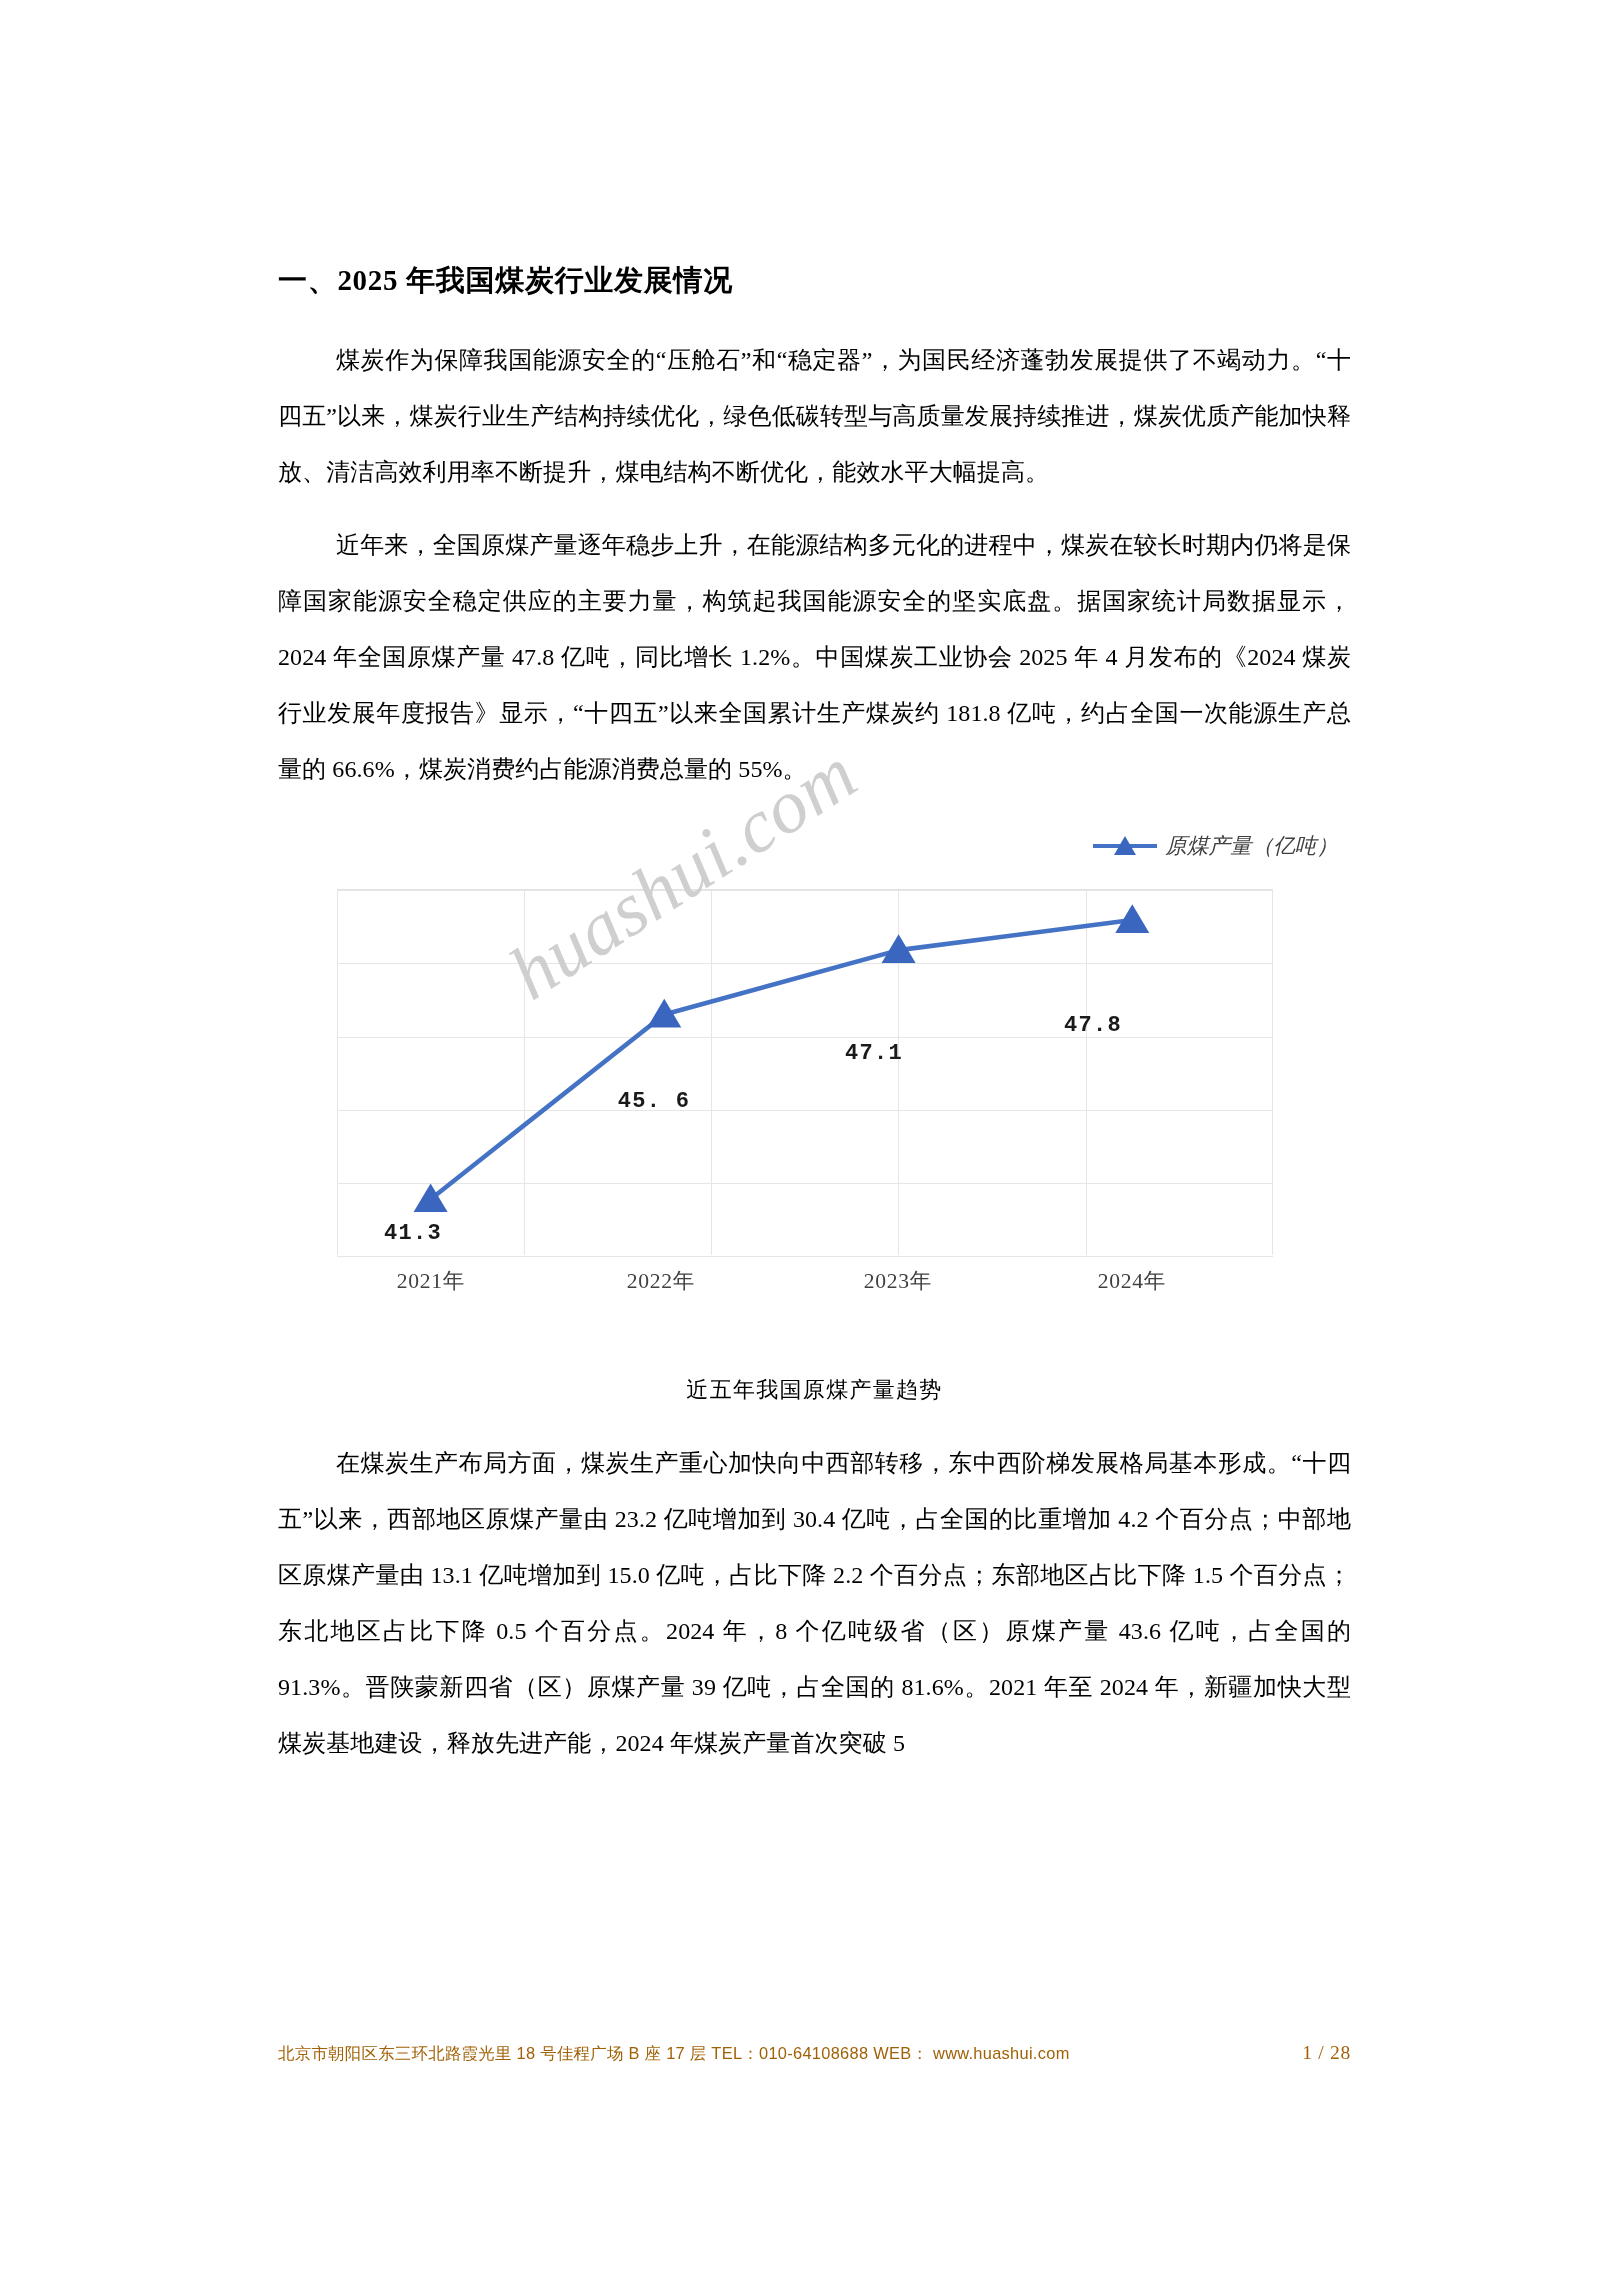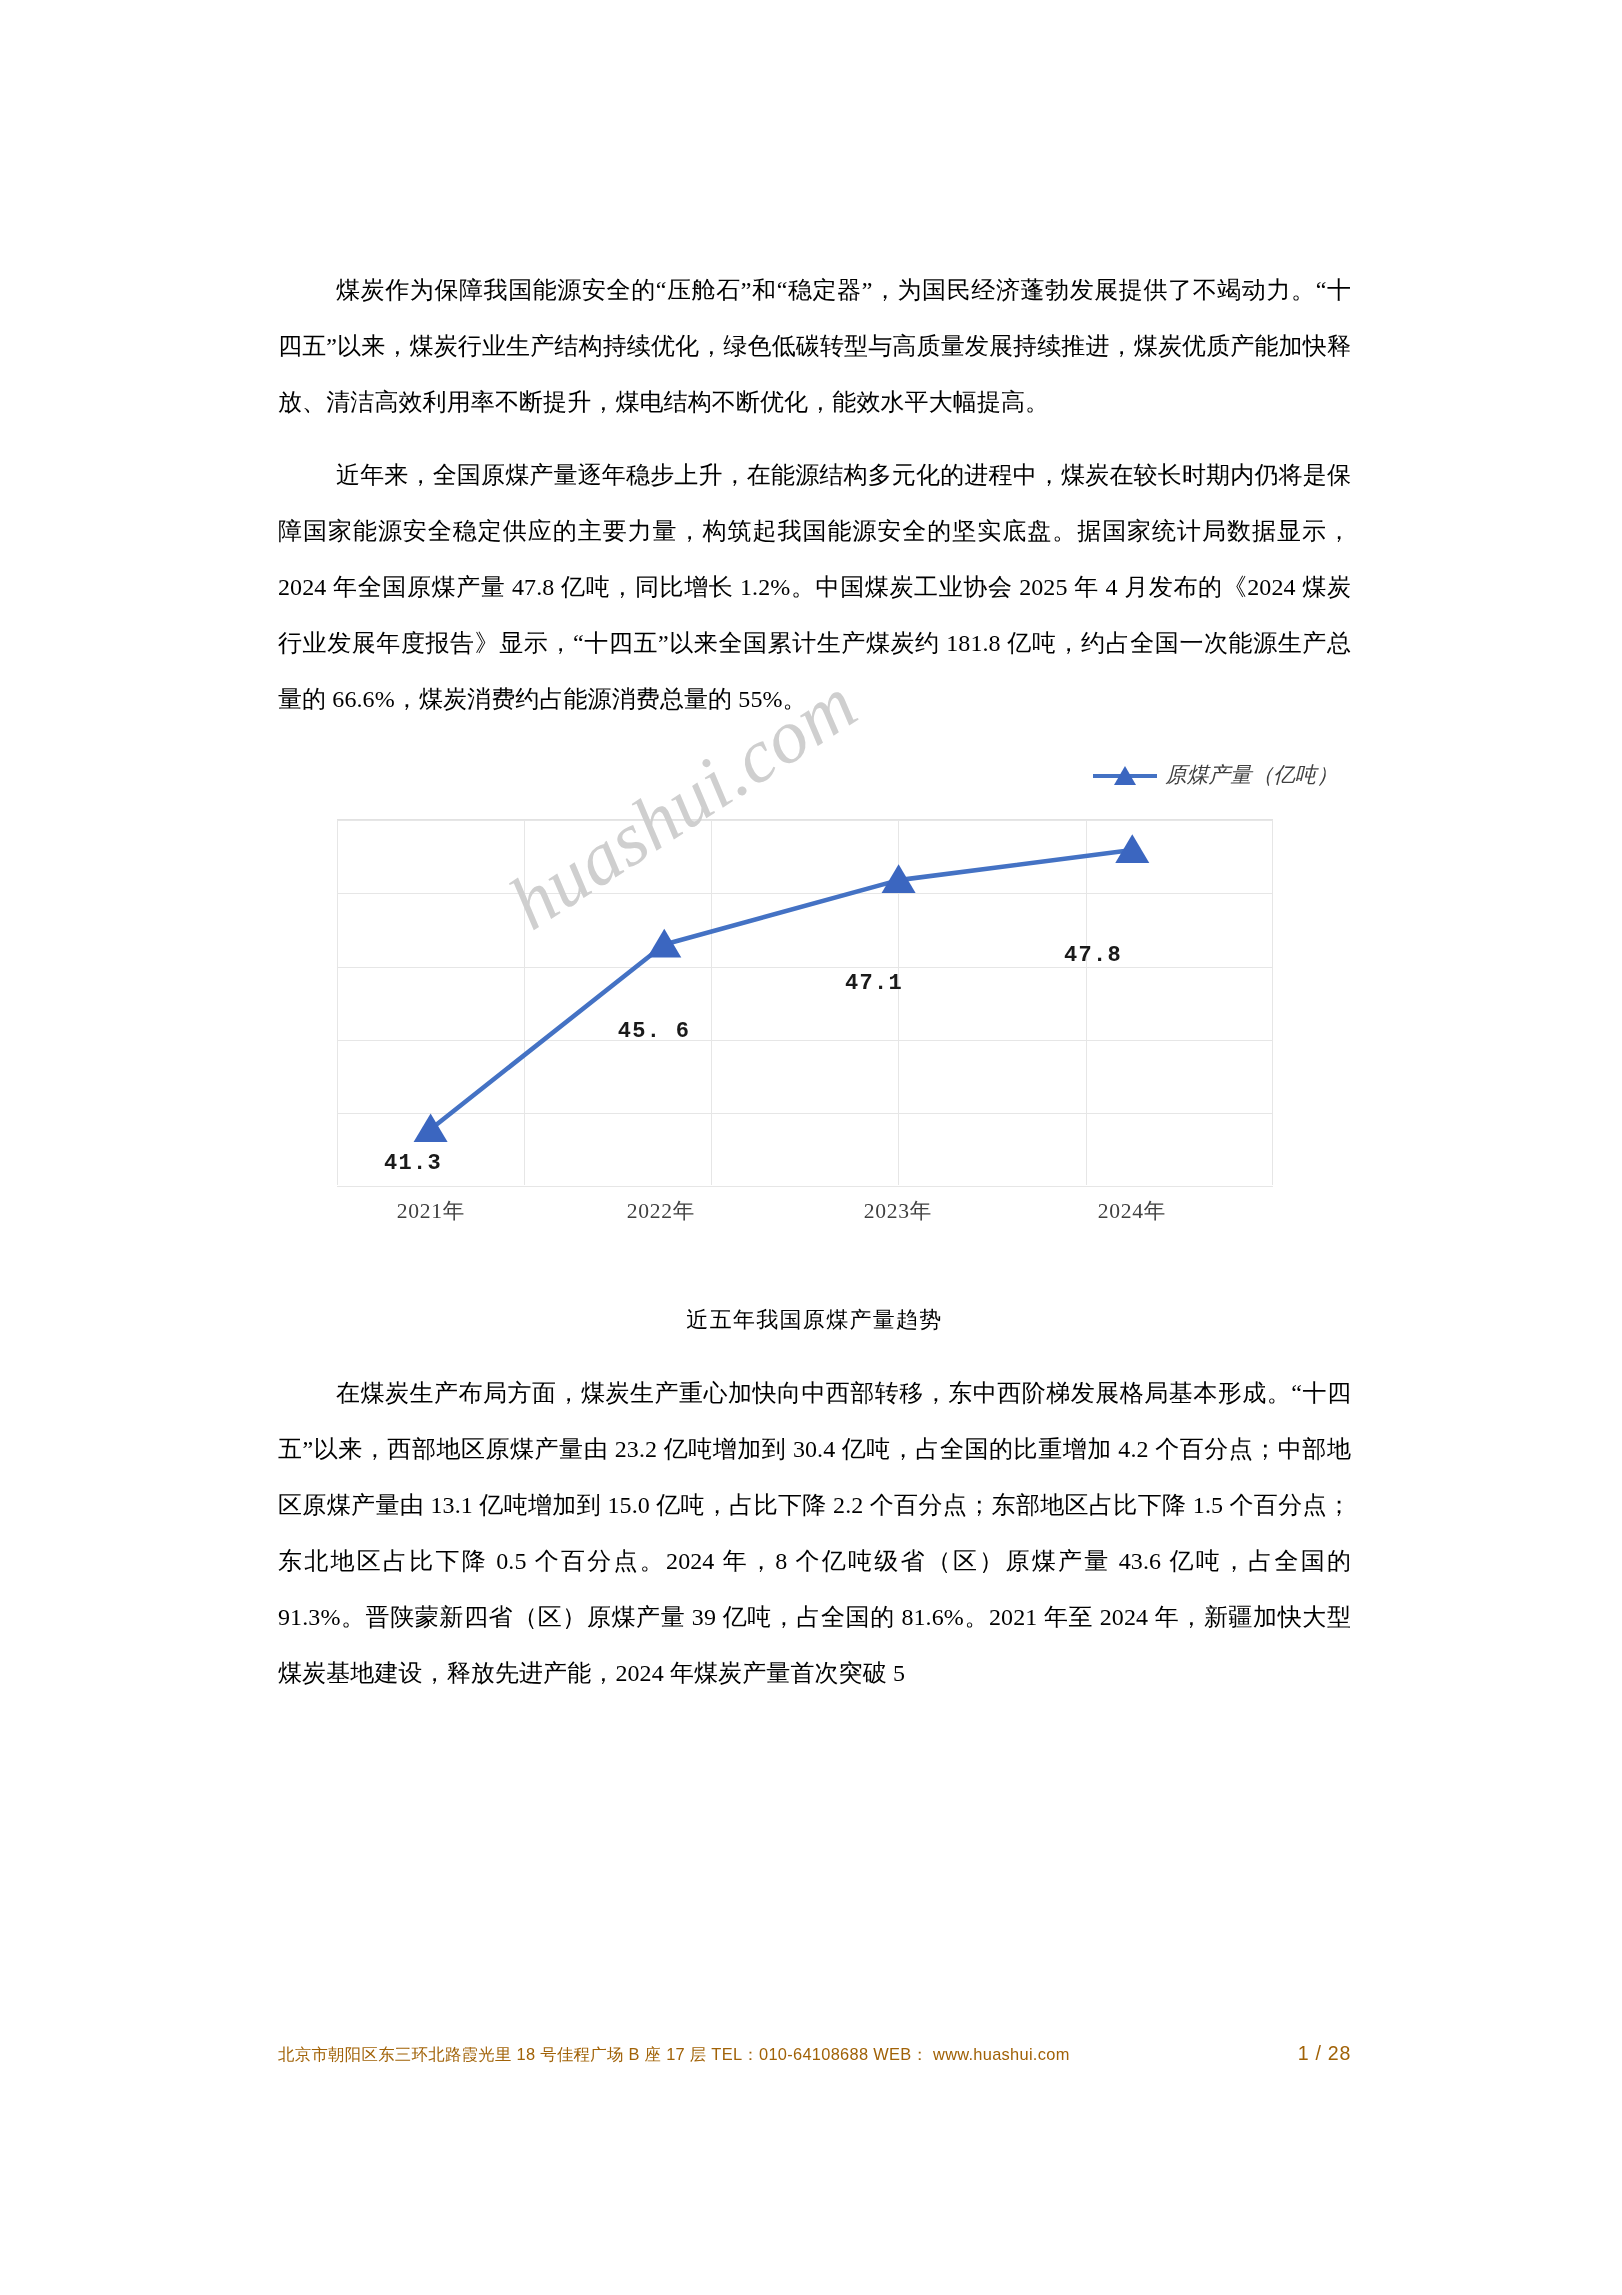--- a/index.html
+++ b/index.html
@@ -200,32 +200,33 @@
     font-family: "Liberation Sans", "DejaVu Sans", sans-serif;
     font-size: 16.4px;
     color: #a16207;
   }
   .footer-left {
     white-space: nowrap;
     letter-spacing: 0.3px;
   }
   .footer-right {
     white-space: nowrap;
-    font-family: Liberation Sans, sans-serif;
+    font-family: Liberation Serif, serif;
     font-size: 19.6px;
     letter-spacing: 0.7px;
   }
 </style>
 </head>
 <body>
 
 <div class="page">
 
   <div class="content">
 
+    <h1 class="heading">一、2025 年我国煤炭行业发展情况</h1>
 
     <p class="para">煤炭作为保障我国能源安全的“压舱石”和“稳定器”，为国民经济蓬勃发展提供了不竭动力。“十四五”以来，煤炭行业生产结构持续优化，绿色低碳转型与高质量发展持续推进，煤炭优质产能加快释放、清洁高效利用率不断提升，煤电结构不断优化，能效水平大幅提高。</p>
 
     <p class="para">近年来，全国原煤产量逐年稳步上升，在能源结构多元化的进程中，煤炭在较长时期内仍将是保障国家能源安全稳定供应的主要力量，构筑起我国能源安全的坚实底盘。据国家统计局数据显示，2024 年全国原煤产量 47.8 亿吨，同比增长 1.2%。中国煤炭工业协会 2025 年 4 月发布的《2024 煤炭行业发展年度报告》显示，“十四五”以来全国累计生产煤炭约 181.8 亿吨，约占全国一次能源生产总量的 66.6%，煤炭消费约占能源消费总量的 55%。</p>
 
     <div class="chart-block">
 
       <div class="chart-legend">
         <span class="legend-swatch">
           <span class="lg-line"></span>

